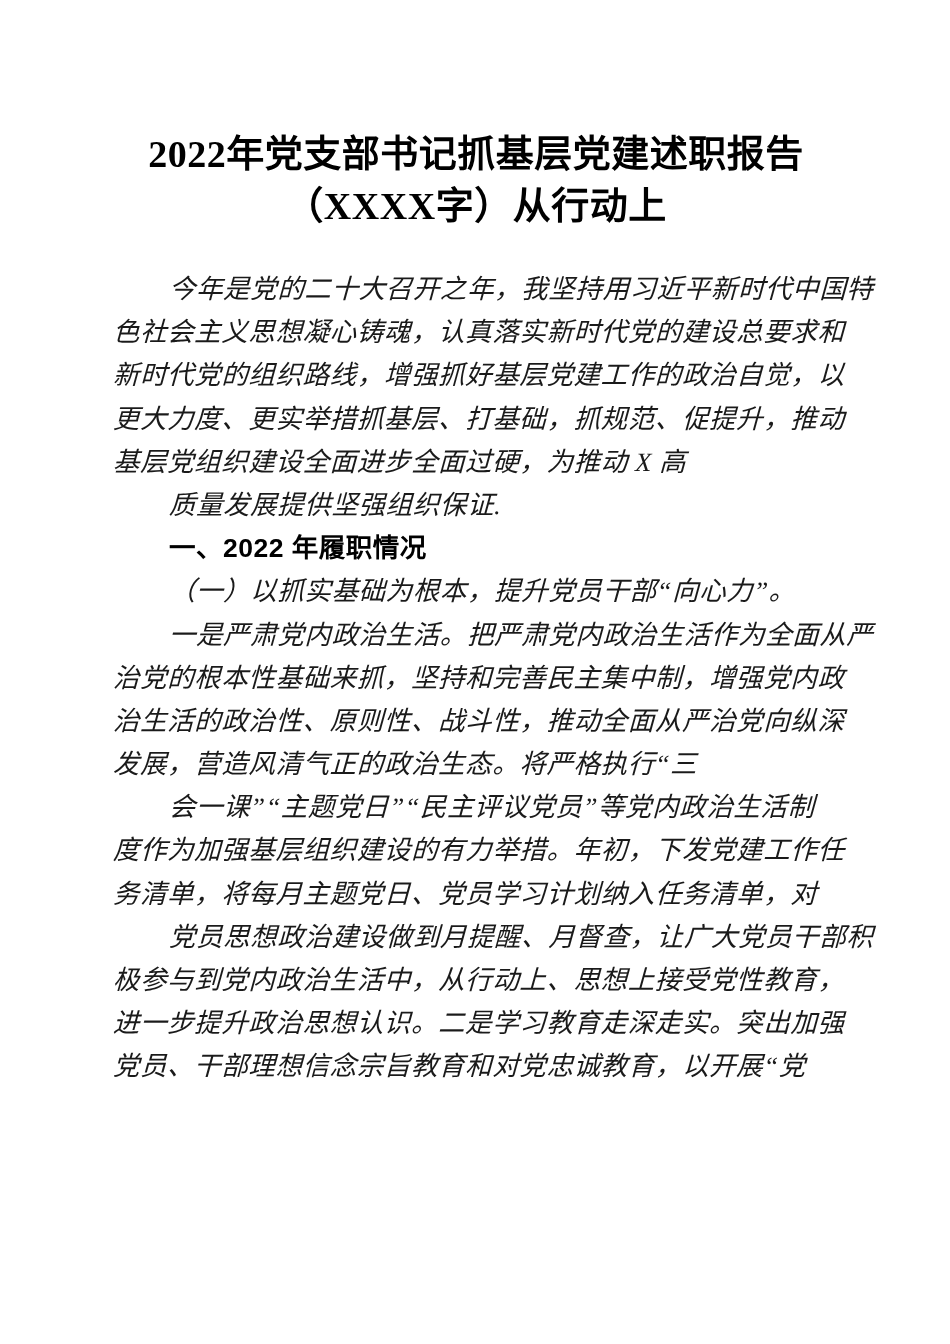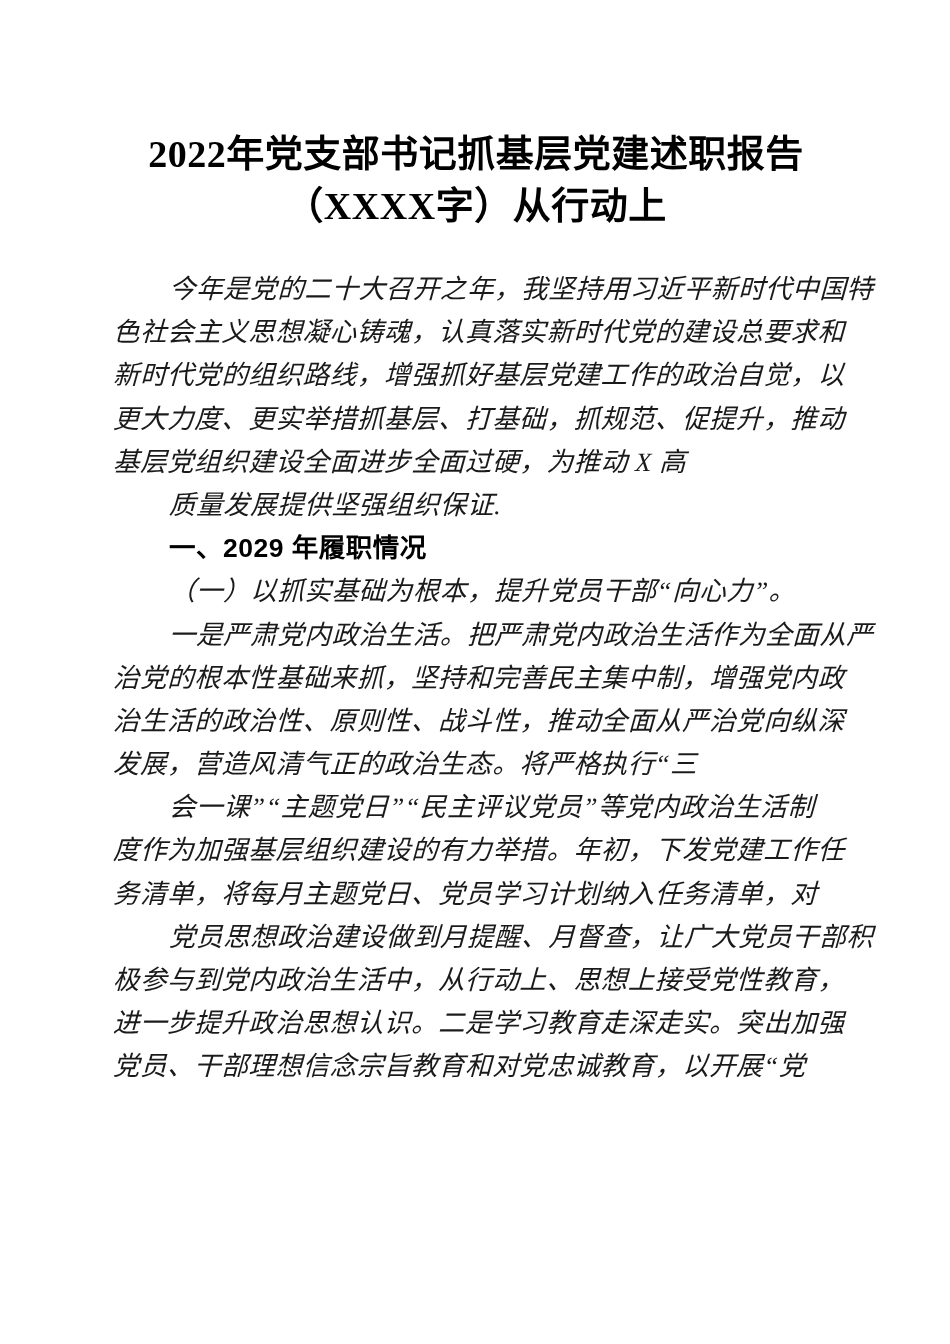--- a/index.html
+++ b/index.html
@@ -92,21 +92,21 @@
     <span class="tline">（XXXX字）从行动上</span>
   </div>
 
   <div class="body-block" id="body-block">
       <div class="tline-row kai indent">今年是党的二十大召开之年，我坚持用习近平新时代中国特</div>
       <div class="tline-row kai">色社会主义思想凝心铸魂，认真落实新时代党的建设总要求和</div>
       <div class="tline-row kai">新时代党的组织路线，增强抓好基层党建工作的政治自觉，以</div>
       <div class="tline-row kai">更大力度、更实举措抓基层、打基础，抓规范、促提升，推动</div>
       <div class="tline-row kai">基层党组织建设全面进步全面过硬，为推动 X 高</div>
       <div class="tline-row kai indent">质量发展提供坚强组织保证.</div>
-      <div class="sec-heading">一、2029 年履职情况</div>
+      <div class="sec-heading">一、2022 年履职情况</div>
       <div class="tline-row kai indent">（一）以抓实基础为根本，提升党员干部“向心力”。</div>
       <div class="tline-row kai indent">一是严肃党内政治生活。把严肃党内政治生活作为全面从严</div>
       <div class="tline-row kai">治党的根本性基础来抓，坚持和完善民主集中制，增强党内政</div>
       <div class="tline-row kai">治生活的政治性、原则性、战斗性，推动全面从严治党向纵深</div>
       <div class="tline-row kai">发展，营造风清气正的政治生态。将严格执行“三</div>
       <div class="tline-row kai indent">会一课”“主题党日”“民主评议党员”等党内政治生活制</div>
       <div class="tline-row kai">度作为加强基层组织建设的有力举措。年初，下发党建工作任</div>
       <div class="tline-row kai">务清单，将每月主题党日、党员学习计划纳入任务清单，对</div>
       <div class="tline-row kai indent">党员思想政治建设做到月提醒、月督查，让广大党员干部积</div>
       <div class="tline-row kai">极参与到党内政治生活中，从行动上、思想上接受党性教育，</div>

